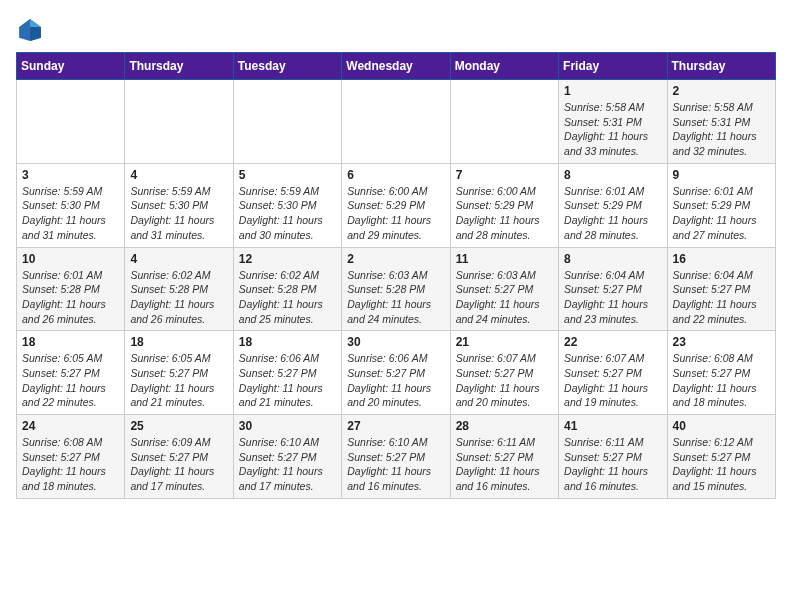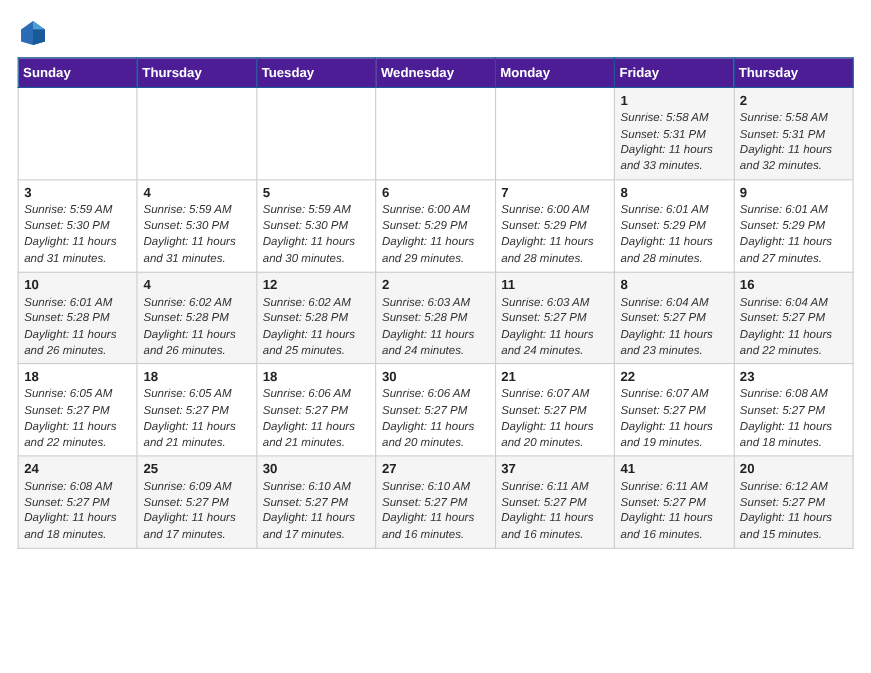--- a/index.html
+++ b/index.html
@@ -322,35 +322,35 @@
 and 17 minutes.</div>
         </td>
         <td>
           <span class="cell-date">27</span>
           <div class="cell-info" style="white-space: pre-line;">Sunrise: 6:10 AM
 Sunset: 5:27 PM
 Daylight: 11 hours
 and 16 minutes.</div>
         </td>
         <td>
-          <span class="cell-date">37</span>
+          <span class="cell-date">28</span>
           <div class="cell-info" style="white-space: pre-line;">Sunrise: 6:11 AM
 Sunset: 5:27 PM
 Daylight: 11 hours
 and 16 minutes.</div>
         </td>
         <td>
           <span class="cell-date">41</span>
           <div class="cell-info" style="white-space: pre-line;">Sunrise: 6:11 AM
 Sunset: 5:27 PM
 Daylight: 11 hours
 and 16 minutes.</div>
         </td>
         <td>
-          <span class="cell-date">20</span>
+          <span class="cell-date">40</span>
           <div class="cell-info" style="white-space: pre-line;">Sunrise: 6:12 AM
 Sunset: 5:27 PM
 Daylight: 11 hours
 and 15 minutes.</div>
         </td>
       </tr>
     </tbody>
 </table>
 
 </body></html>

